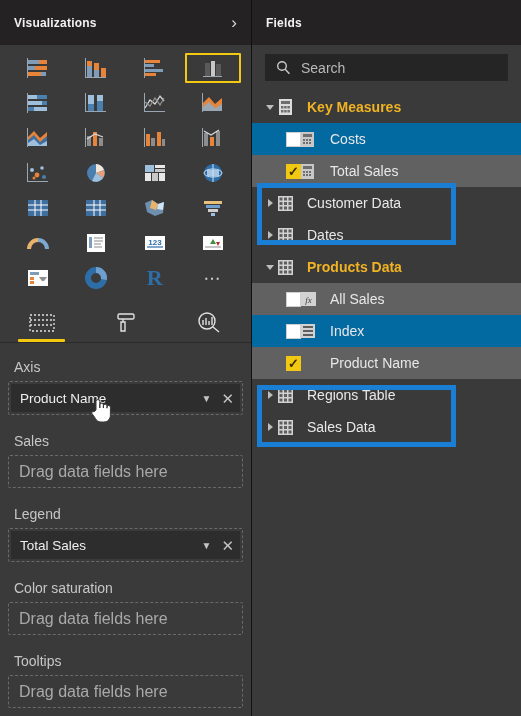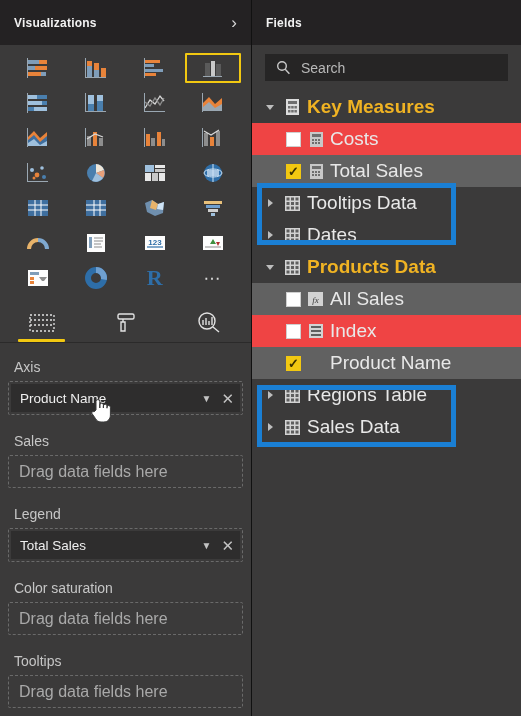--- a/index.html
+++ b/index.html
@@ -55,25 +55,25 @@
   .fields-pane { width: 269px; height: 716px; background: #3b3a3a;
                  display: flex; flex-direction: column; position: relative; }
   .search-wrap { padding: 9px 13px 8px 13px; }
   .search-box { height: 27px; background: #262525; border: 1px solid #262525;
                 display: flex; align-items: center; padding: 0 10px; }
   .search-text { color: #b9b9b9; font-size: 14px; margin-left: 10px; }
 
   .field-list { flex: 1; overflow: hidden; padding-top: 2px; }
   .f-row { height: 32px; display: flex; align-items: center; position: relative; }
   .f-row.highlight { background: #616161; }
-  .f-row.subtle { background: #ef4444; }
+  .f-row.subtle { background: #0369a1; }
   .f-arrow { width: 16px; margin-left: 10px; display: flex; align-items: center;
              justify-content: center; }
-  .f-icon { width: 22px; display: flex; align-items: center; justify-content: flex-end; }
-  .f-text { color: #e8e8e8; font-size: 19px; margin-left: 7px; white-space: nowrap; }
+  .f-icon { width: 22px; display: flex; align-items: center; justify-content: flex-start; }
+  .f-text { color: #e8e8e8; font-size: 14px; margin-left: 7px; white-space: nowrap; }
   .f-text.accent { color: #f0b323; font-weight: bold; }
   .f-indent { margin-left: 34px; }
   .chk { width: 15px; height: 15px; border: 1px solid #cfcfcf; background: #ffffff;
          display: flex; align-items: center; justify-content: center; }
   .chk.checked { background: #f2c811; border-color: #f2c811; }
   .chk.checked::after { content: "✓"; color: #3a3000; font-size: 13px;
                         font-weight: bold; line-height: 1; }
 
   
   .anno { position: absolute; border: 5px solid #1a7fd4; pointer-events: none; }
@@ -498,21 +498,21 @@
                 <rect x="10.5" y="1.5" width="3" height="3"></rect>
                 <rect x="1.5" y="6" width="3" height="3"></rect>
                 <rect x="6" y="6" width="3" height="3"></rect>
                 <rect x="10.5" y="6" width="3" height="3"></rect>
                 <rect x="1.5" y="10.5" width="3" height="3"></rect>
                 <rect x="6" y="10.5" width="3" height="3"></rect>
                 <rect x="10.5" y="10.5" width="3" height="3"></rect>
               </g>
             </svg>
           </span>
-        <span class="f-text">Tooltips Data</span>
+        <span class="f-text">Customer Data</span>
       </div>
 
       <div class="f-row">
         <span class="f-arrow">
             <svg width="9" height="9" viewBox="0 0 9 9">
               <polygon points="2,0 2,8 7,4" fill="#bdbdbd"></polygon>
             </svg>
           </span>
         <span class="f-icon">
             <svg width="15" height="15" viewBox="0 0 15 15">

